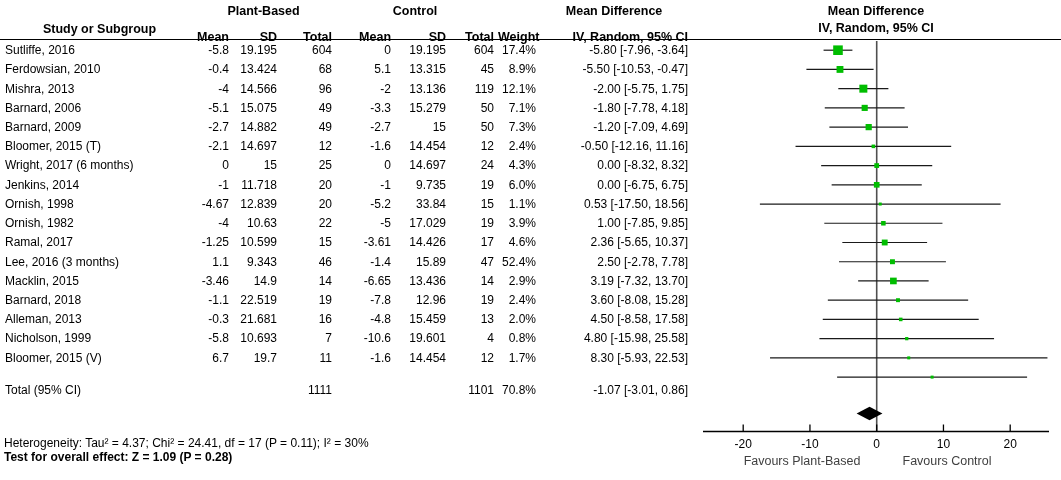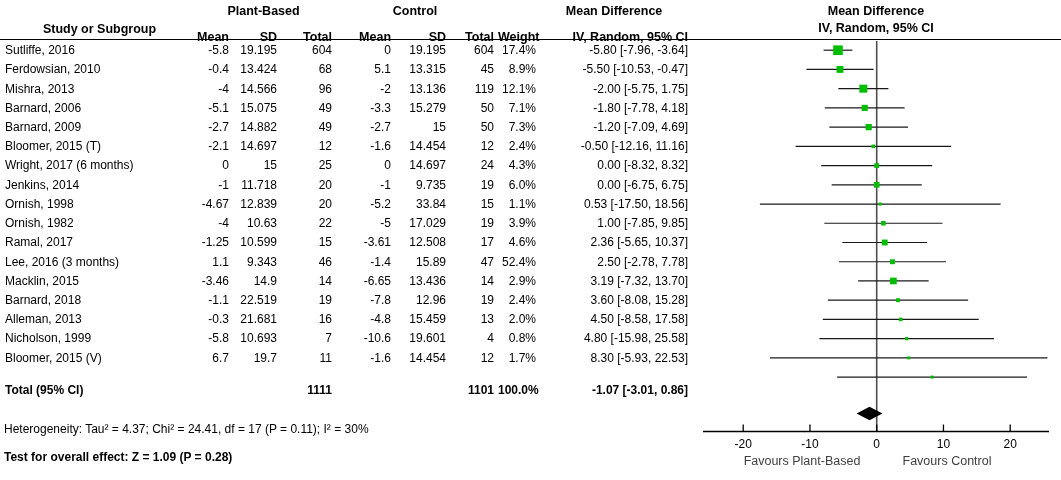--- a/index.html
+++ b/index.html
@@ -8,24 +8,24 @@
   table{border-collapse:collapse;table-layout:fixed;}
   th,td{white-space:nowrap;padding:0 4px 0 0;text-align:right;vertical-align:middle;}
   .hdr-table{position:absolute;left:0;top:2px;width:692px;}
   .hdr-table th{font-weight:bold;font-size:12.5px;height:18px;}
   .hdr-table .grp{text-align:center;}
   .hdr-table .left{text-align:center;padding:0 0 16px 4px;}
   .data-table{position:absolute;left:0;top:41px;width:692px;}
   .data-table td{font-size:12px;height:19.23px;line-height:13px;}
   .c-study{text-align:left !important;padding:0 0 0 5px !important;}
   tr.spacer td{height:13px;}
-  tr.total-row td{font-weight:bold;font-size:12px;height:20px;}
+  tr.total-row td{font-weight:normal;font-size:12px;height:20px;}
   .divider{position:absolute;left:0;top:38.6px;width:1061px;height:1.8px;background:#000;}
   .foot{position:absolute;left:4px;font-size:12px;}
-  .foot-het{top:422px;}
+  .foot-het{top:436px;}
   .foot-test{top:450px;font-weight:bold;}
   .plot-wrap{position:absolute;left:700px;top:0;width:361px;height:480px;}
   .svg-hdr{font:bold 12.5px "Liberation Sans",sans-serif;fill:#000;}
   .svg-tick{font:12px "Liberation Sans",sans-serif;fill:#000;}
   .svg-fav{font:12.5px "Liberation Sans",sans-serif;fill:#3f3f3f;}
 </style>
 </head>
 <body>
 
 <div class="canvas">
@@ -188,21 +188,21 @@
           <td>19</td>
           <td>3.9%</td>
           <td>1.00 [-7.85, 9.85]</td>
         </tr>
         <tr>
           <td class="c-study">Ramal, 2017</td>
           <td>-1.25</td>
           <td>10.599</td>
           <td>15</td>
           <td>-3.61</td>
-          <td>12.508</td>
+          <td>14.426</td>
           <td>17</td>
           <td>4.6%</td>
           <td>2.36 [-5.65, 10.37]</td>
         </tr>
         <tr>
           <td class="c-study">Lee, 2016 (3 months)</td>
           <td>1.1</td>
           <td>9.343</td>
           <td>46</td>
           <td>-1.4</td>
@@ -272,21 +272,21 @@
           <td colspan="9"></td>
         </tr>
       <tr class="total-row">
         <td class="c-study">Total (95% CI)</td>
         <td></td>
           <td></td>
         <td>1111</td>
         <td></td>
           <td></td>
         <td>1101</td>
-        <td>100.0%</td>
+        <td>70.8%</td>
         <td>-1.07 [-3.01, 0.86]</td>
       </tr>
     </tbody>
   </table>
 
   <div class="foot foot-het">Heterogeneity: Tau² = 4.37; Chi² = 24.41, df = 17 (P = 0.11); I² = 30%</div>
   <div class="foot foot-test">Test for overall effect: Z = 1.09 (P = 0.28)</div>
 
   <div class="plot-wrap">
     <svg width="361" height="480" viewBox="0 0 361 480">

